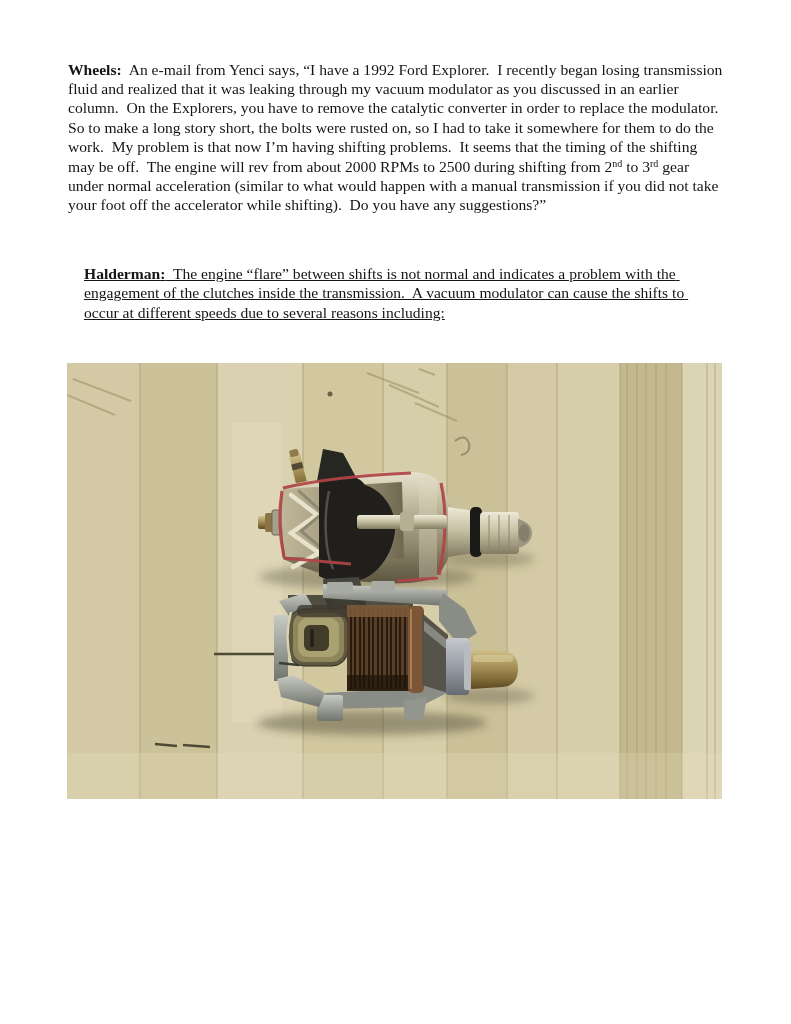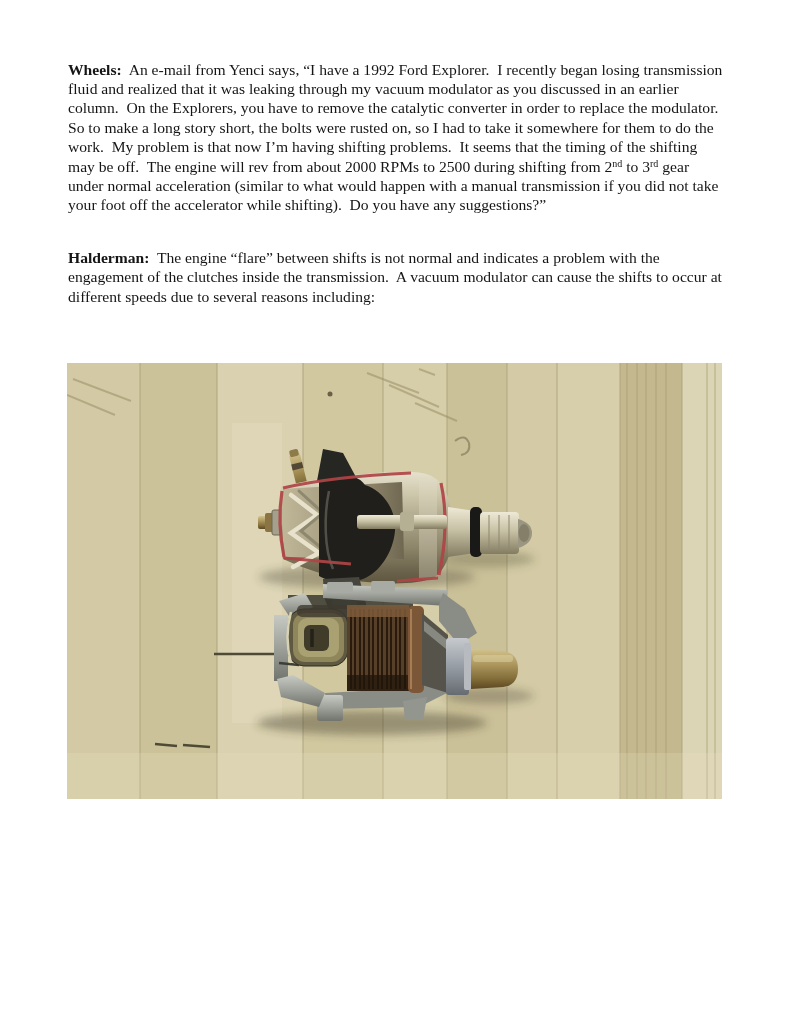--- a/index.html
+++ b/index.html
@@ -8,21 +8,21 @@
   .para{position:absolute;left:68px;width:659px;font-size:15.6px;line-height:19.4px;
         white-space:pre-wrap;}
   .question{top:44px;}
   .answer{top:209px;}
   .lbl{font-weight:bold;}
   sup{font-size:10px;line-height:0;vertical-align:5px;}
   .num-list{margin:0;}
   .list-item{display:flex;padding-left:29px;}
   .list-num{width:25px;flex:none;}
   .item-text{flex:1;}
-  .closing{margin:0;}
+  .closing{margin:16px;text-decoration:underline;}
   .photo{position:absolute;left:67px;top:363px;width:655px;height:436px;}
   .photo svg{display:block;}
 </style>
 </head>
 <body>
 
 <div class="page">
 
   <p class="para question"><span class="lbl">Wheels:</span><span>  An e-mail from Yenci says, “I have a 1992 Ford Explorer.  I recently began losing transmission fluid and realized that it was leaking through my vacuum modulator as you discussed in an earlier column.  On the Explorers, you have to remove the catalytic converter in order to replace the modulator.  So to make a long story short, the bolts were rusted on, so I had to take it somewhere for them to do the work.  My problem is that now I’m having shifting problems.  It seems that the timing of the shifting may be off.  The engine will rev from about 2000 RPMs to 2500 during shifting from 2</span><sup>nd</sup><span> to 3</span><sup>rd</sup><span> gear under normal acceleration (similar to what would happen with a manual transmission if you did not take your foot off the accelerator while shifting).  Do you have any suggestions?”</span></p>
 

